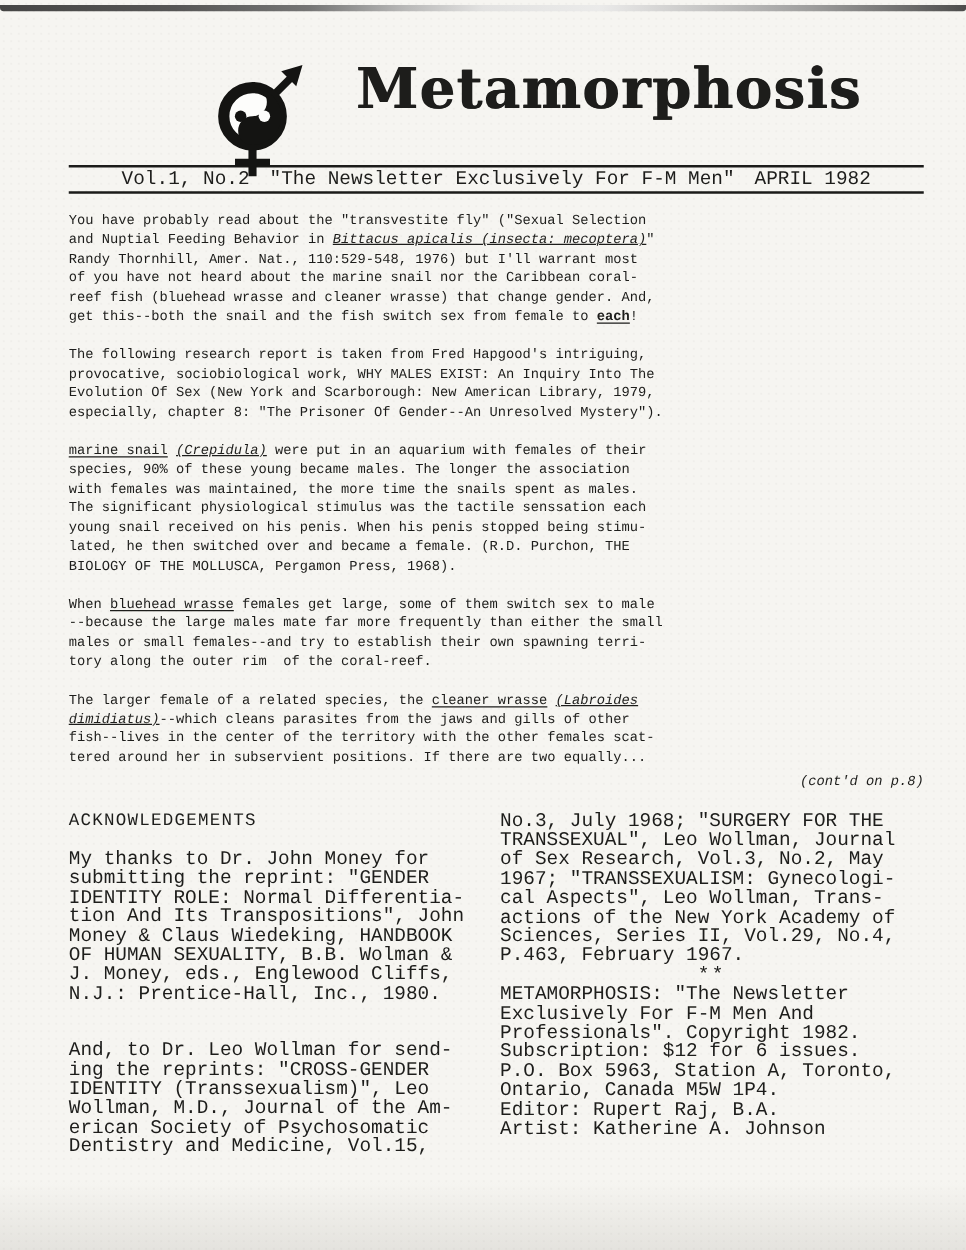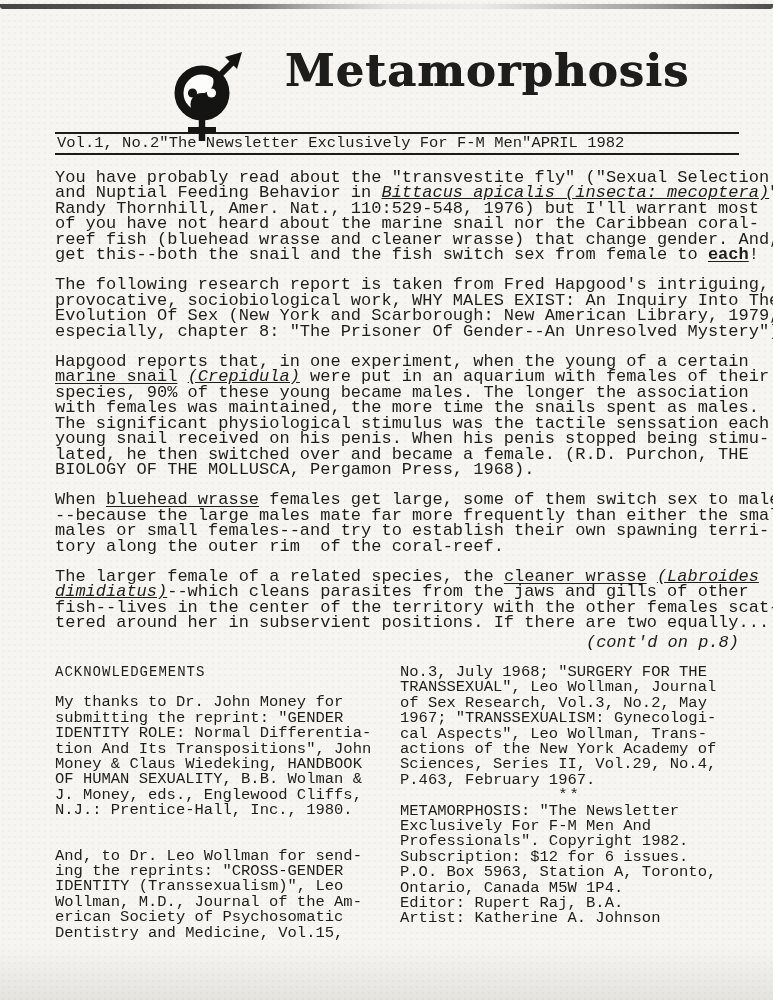--- a/index.html
+++ b/index.html
@@ -33,37 +33,37 @@
   .title{
     position:absolute;left:200px;right:20px;top:48px;margin:0;
     text-align:center;
     font-family:"DejaVu Serif", serif;
     font-weight:bold;font-size:45px;line-height:1;
     letter-spacing:1px;
     text-shadow:0.6px 0 0 currentColor;
   }
   
   .mast-line{
-    display:flex;justify-content:flex-start;align-items:baseline;
+    display:flex;justify-content:center;align-items:baseline;
     border-top:2px solid #1b1b19;
     border-bottom:2px solid #1b1b19;
     padding:1px 2px 1px 2px;
     font-family:"Liberation Mono", monospace;
-    font-size:15.5px;line-height:17px;
+    font-size:15.5px;line-height:17px;gap:16px;
   }
   
   .headline{
     margin:22px 0 0 0;
     font-family:"Liberation Sans", sans-serif;
     font-weight:700;font-size:20.5px;line-height:1.1;
     letter-spacing:.2px;word-spacing:7px;
     white-space:pre;
   }
   
-  .body-text{margin-top:15px;font-family:"Liberation Mono", monospace;font-size:17px;line-height:15.4px;}
+  .body-text{margin-top:15px;font-family:"Liberation Mono", monospace;font-size:11px;line-height:15.4px;}
   .body-text p{margin:0 0 15px 0;white-space:pre;}
   .body-text p.last-para{margin-bottom:4px;}
   .contd{margin:0;text-align:right;font-style:italic;white-space:pre;font-family:Liberation Mono, monospace;}
   .run-u{text-decoration:underline;text-underline-offset:2px;}
   .run-i{font-style:italic;text-decoration:underline;}
   .run-b{font-weight:bold;}
   
   .columns{
     display:flex;margin-top:5px;
     font-family:"Liberation Mono", monospace;
@@ -113,22 +113,21 @@
       <p><span>You have probably read about the "transvestite fly" ("Sexual Selection
 and Nuptial Feeding Behavior in </span><span class="run-i">Bittacus apicalis (insecta: mecoptera)</span><span>"
 Randy Thornhill, Amer. Nat., 110:529-548, 1976) but I'll warrant most
 of you have not heard about the marine snail nor the Caribbean coral-
 reef fish (bluehead wrasse and cleaner wrasse) that change gender. And,
 get this--both the snail and the fish switch sex from female to </span><span class="run-b run-u">each</span><span>!</span></p>
       <p><span>The following research report is taken from Fred Hapgood's intriguing,
 provocative, sociobiological work, WHY MALES EXIST: An Inquiry Into The
 Evolution Of Sex (New York and Scarborough: New American Library, 1979,
 especially, chapter 8: "The Prisoner Of Gender--An Unresolved Mystery").</span></p>
-      <p><span>Hapgood reports that, in one experiment, when the young of a certain
-</span><span class="run-u">marine snail</span><span> </span><span class="run-i">(Crepidula)</span><span> were put in an aquarium with females of their
+      <p><span class="run-u">marine snail</span><span> </span><span class="run-i">(Crepidula)</span><span> were put in an aquarium with females of their
 species, 90% of these young became males. The longer the association
 with females was maintained, the more time the snails spent as males.
 The significant physiological stimulus was the tactile senssation each
 young snail received on his penis. When his penis stopped being stimu-
 lated, he then switched over and became a female. (R.D. Purchon, THE
 BIOLOGY OF THE MOLLUSCA, Pergamon Press, 1968).</span></p>
       <p><span>When </span><span class="run-u">bluehead wrasse</span><span> females get large, some of them switch sex to male
 --because the large males mate far more frequently than either the small
 males or small females--and try to establish their own spawning terri-
 tory along the outer rim  of the coral-reef.</span></p>

